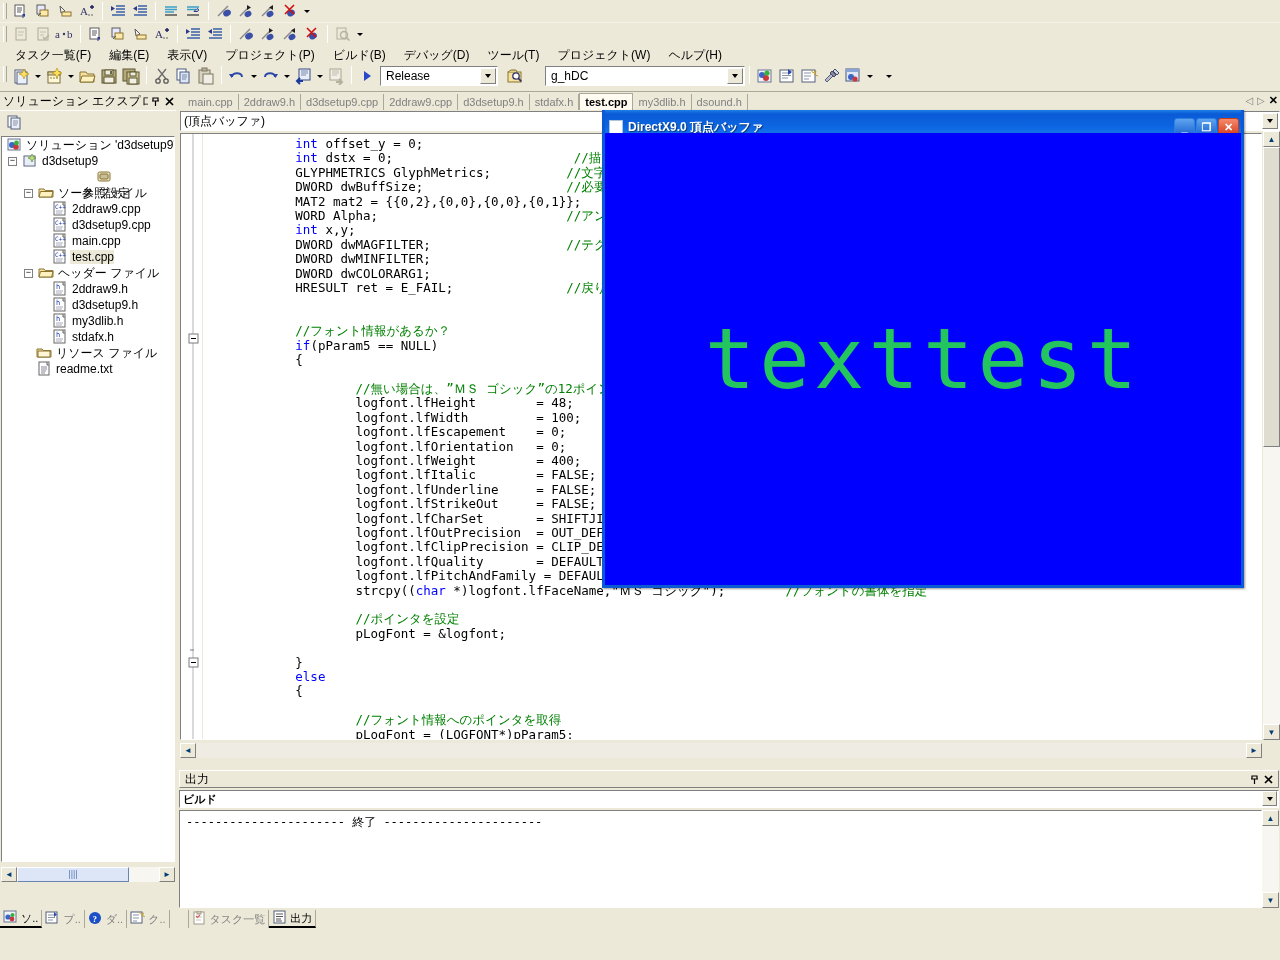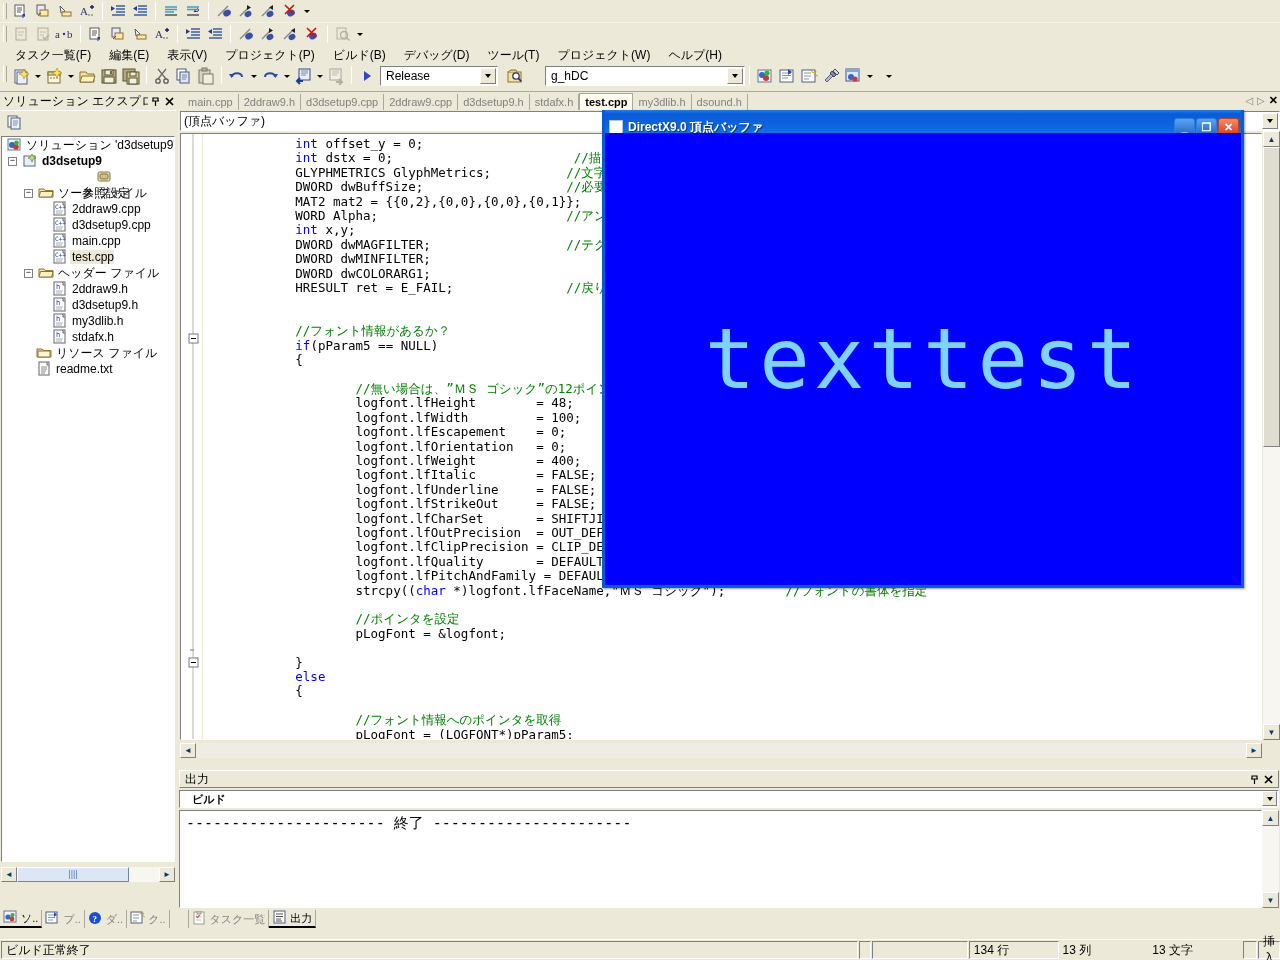--- a/index.html
+++ b/index.html
@@ -127,45 +127,45 @@
   .hscroll-ed { position:absolute; left:2px; bottom:2px; right:18px; height:16px;
                 background:#ece9d8; display:flex; align-items:center; }
 
   
   .outpane { position:absolute; left:178px; top:770px; right:0; height:140px; background:#ece9d8; }
   .out-title { height:18px; display:flex; align-items:center; padding-left:5px; font-size:12px;
                border:1px solid; border-color:#fff #808080 #808080 #fff; margin:0 1px; }
   .out-title .t { flex:1; }
   .out-combo { height:18px; margin:2px 1px 0 1px; background:#fff;
                border:1px solid; border-color:#808080 #fff #fff #808080;
-               display:flex; align-items:center; padding-left:12px; font-size:11px; font-weight:bold;
+               display:flex; align-items:center; padding-left:3px; font-size:11px; font-weight:bold;
                position:relative;text-align:right; }
   .out-body { position:absolute; left:1px; top:40px; right:18px; bottom:2px; background:#fff;
               border:1px solid; border-color:#808080 #fff #fff #808080;
-              font-family:"DejaVu Sans Mono","Liberation Mono",monospace; font-size:15px;
+              font-family:"DejaVu Sans Mono","Liberation Mono",monospace; font-size:12px;
               padding:3px 6px; overflow:hidden; white-space:pre; }
 
   
   .dxwin { position:absolute; left:602px; top:110px; width:642px; height:478px;
            border:3px solid #0a5ad6; border-top:none; background:#0000ff;
            box-shadow:1px 1px 2px rgba(0,0,0,.4); }
   .dxtitle { height:34px; background:linear-gradient(to bottom,#1e7fe8 0%,#0a5ad6 12%,#0d64e0 45%,#1478ee 78%,#0a56c8 100%);
              display:flex; align-items:center; padding:0 2px 0 4px;
              color:#fff; font-size:12px; font-weight:bold; }
   .dxtitle .ticon { width:14px;height:14px;background:#fff;border:1px solid #b0c4de; margin-right:5px; }
   .dxtitle .tt { flex:1; white-space:nowrap; text-shadow:1px 1px 1px rgba(0,0,0,.5); }
   .wbtn { width:21px; height:19px; margin-left:1px; border:1px solid #2a7fe0; border-radius:3px;
           display:flex; align-items:center; justify-content:center;
           background:linear-gradient(to bottom,#5ea3f0,#1a63cf); color:#fff;
           font-size:11px; font-weight:bold; }
   .wbtn.close { background:linear-gradient(to bottom,#f58b6e,#d43a18); border-color:#c8401a; }
   .dxclient { position:absolute; left:0; top:23px; right:0; bottom:0; background:#0000ff;
               display:flex; align-items:center; justify-content:center; overflow:hidden; }
   .dxtext { font-family:"DejaVu Sans Mono","Liberation Mono",monospace; font-size:84px;
-            color:#7dd3fc; letter-spacing:4px; line-height:1; }
+            color:#22c55e; letter-spacing:4px; line-height:1; }
 </style>
 </head>
 <body>
 
 <div id="app">
 
   <div class="toolbar tb-row1">
     <div class="grip"></div>
     <div class="tbtn">
       <svg width="16" height="16">
@@ -589,21 +589,21 @@
       <div class="trow" style="padding-left:6px;">
         <span class="tbx">−</span>
         <span style="width:5px"></span>
         <span class="ico">
           <svg width="16" height="15">
               <rect x="2" y="3" width="11" height="10" fill="#fff" stroke="#55607a"></rect>
               <rect x="3" y="4" width="9" height="8" fill="#e9eff8"></rect>
               <path d="M10 1l1.2 2.6L14 5l-2.8 1.2L10 9 8.8 6.2 6 5l2.8-1.4z" fill="#b9e27a" stroke="#5d7a2a" stroke-width=".6"></path>
             </svg>
         </span>
-        <span class="lbl" style="font-weight:bold;">d3dsetup9</span>
+        <span class="lbl" style="font-weight:normal;">d3dsetup9</span>
       </div>
 
       <div class="trow" style="padding-left:34px;flex-direction:column;">
         <span class="ico">
           <svg width="16" height="15">
               <rect x="2" y="3" width="12" height="9" rx="1.5" fill="#e8e2c8" stroke="#8a7330"></rect>
               <rect x="4" y="5" width="8" height="5" rx="1" fill="#c9c09a" stroke="#8a7330"></rect>
             </svg>
         </span>
         <span class="lbl">参照設定</span>
@@ -910,24 +910,14 @@
       <span class="ico">
         <svg width="15" height="14">
             <rect x="2" y="1" width="11" height="12" fill="#fff" stroke="#55607a"></rect>
             <path d="M4 4h7M4 6.5h7M4 9h5M4 11h6" stroke="#555"></path>
           </svg>
       </span>
       <span>出力</span>
     </div>
   </div>
 
-  <div class="statusbar">
-    <div class="scell" style="width:860px;">ビルド正常終了</div>
-    <div class="scell" style="width:12px;"></div>
-    <div class="scell" style="width:96px;"></div>
-    <div class="scell" style="width:90px;">134 行</div>
-    <div class="scell" style="width:90px;border:none;margin-left:0;">13 列</div>
-    <div class="scell" style="width:94px;border:none;margin-left:0;">13 文字</div>
-    <div class="scell" style="width:14px;"></div>
-    <div class="scell" style="flex:1;">挿入</div>
-  </div>
 
 </div>
 
 </body></html>

